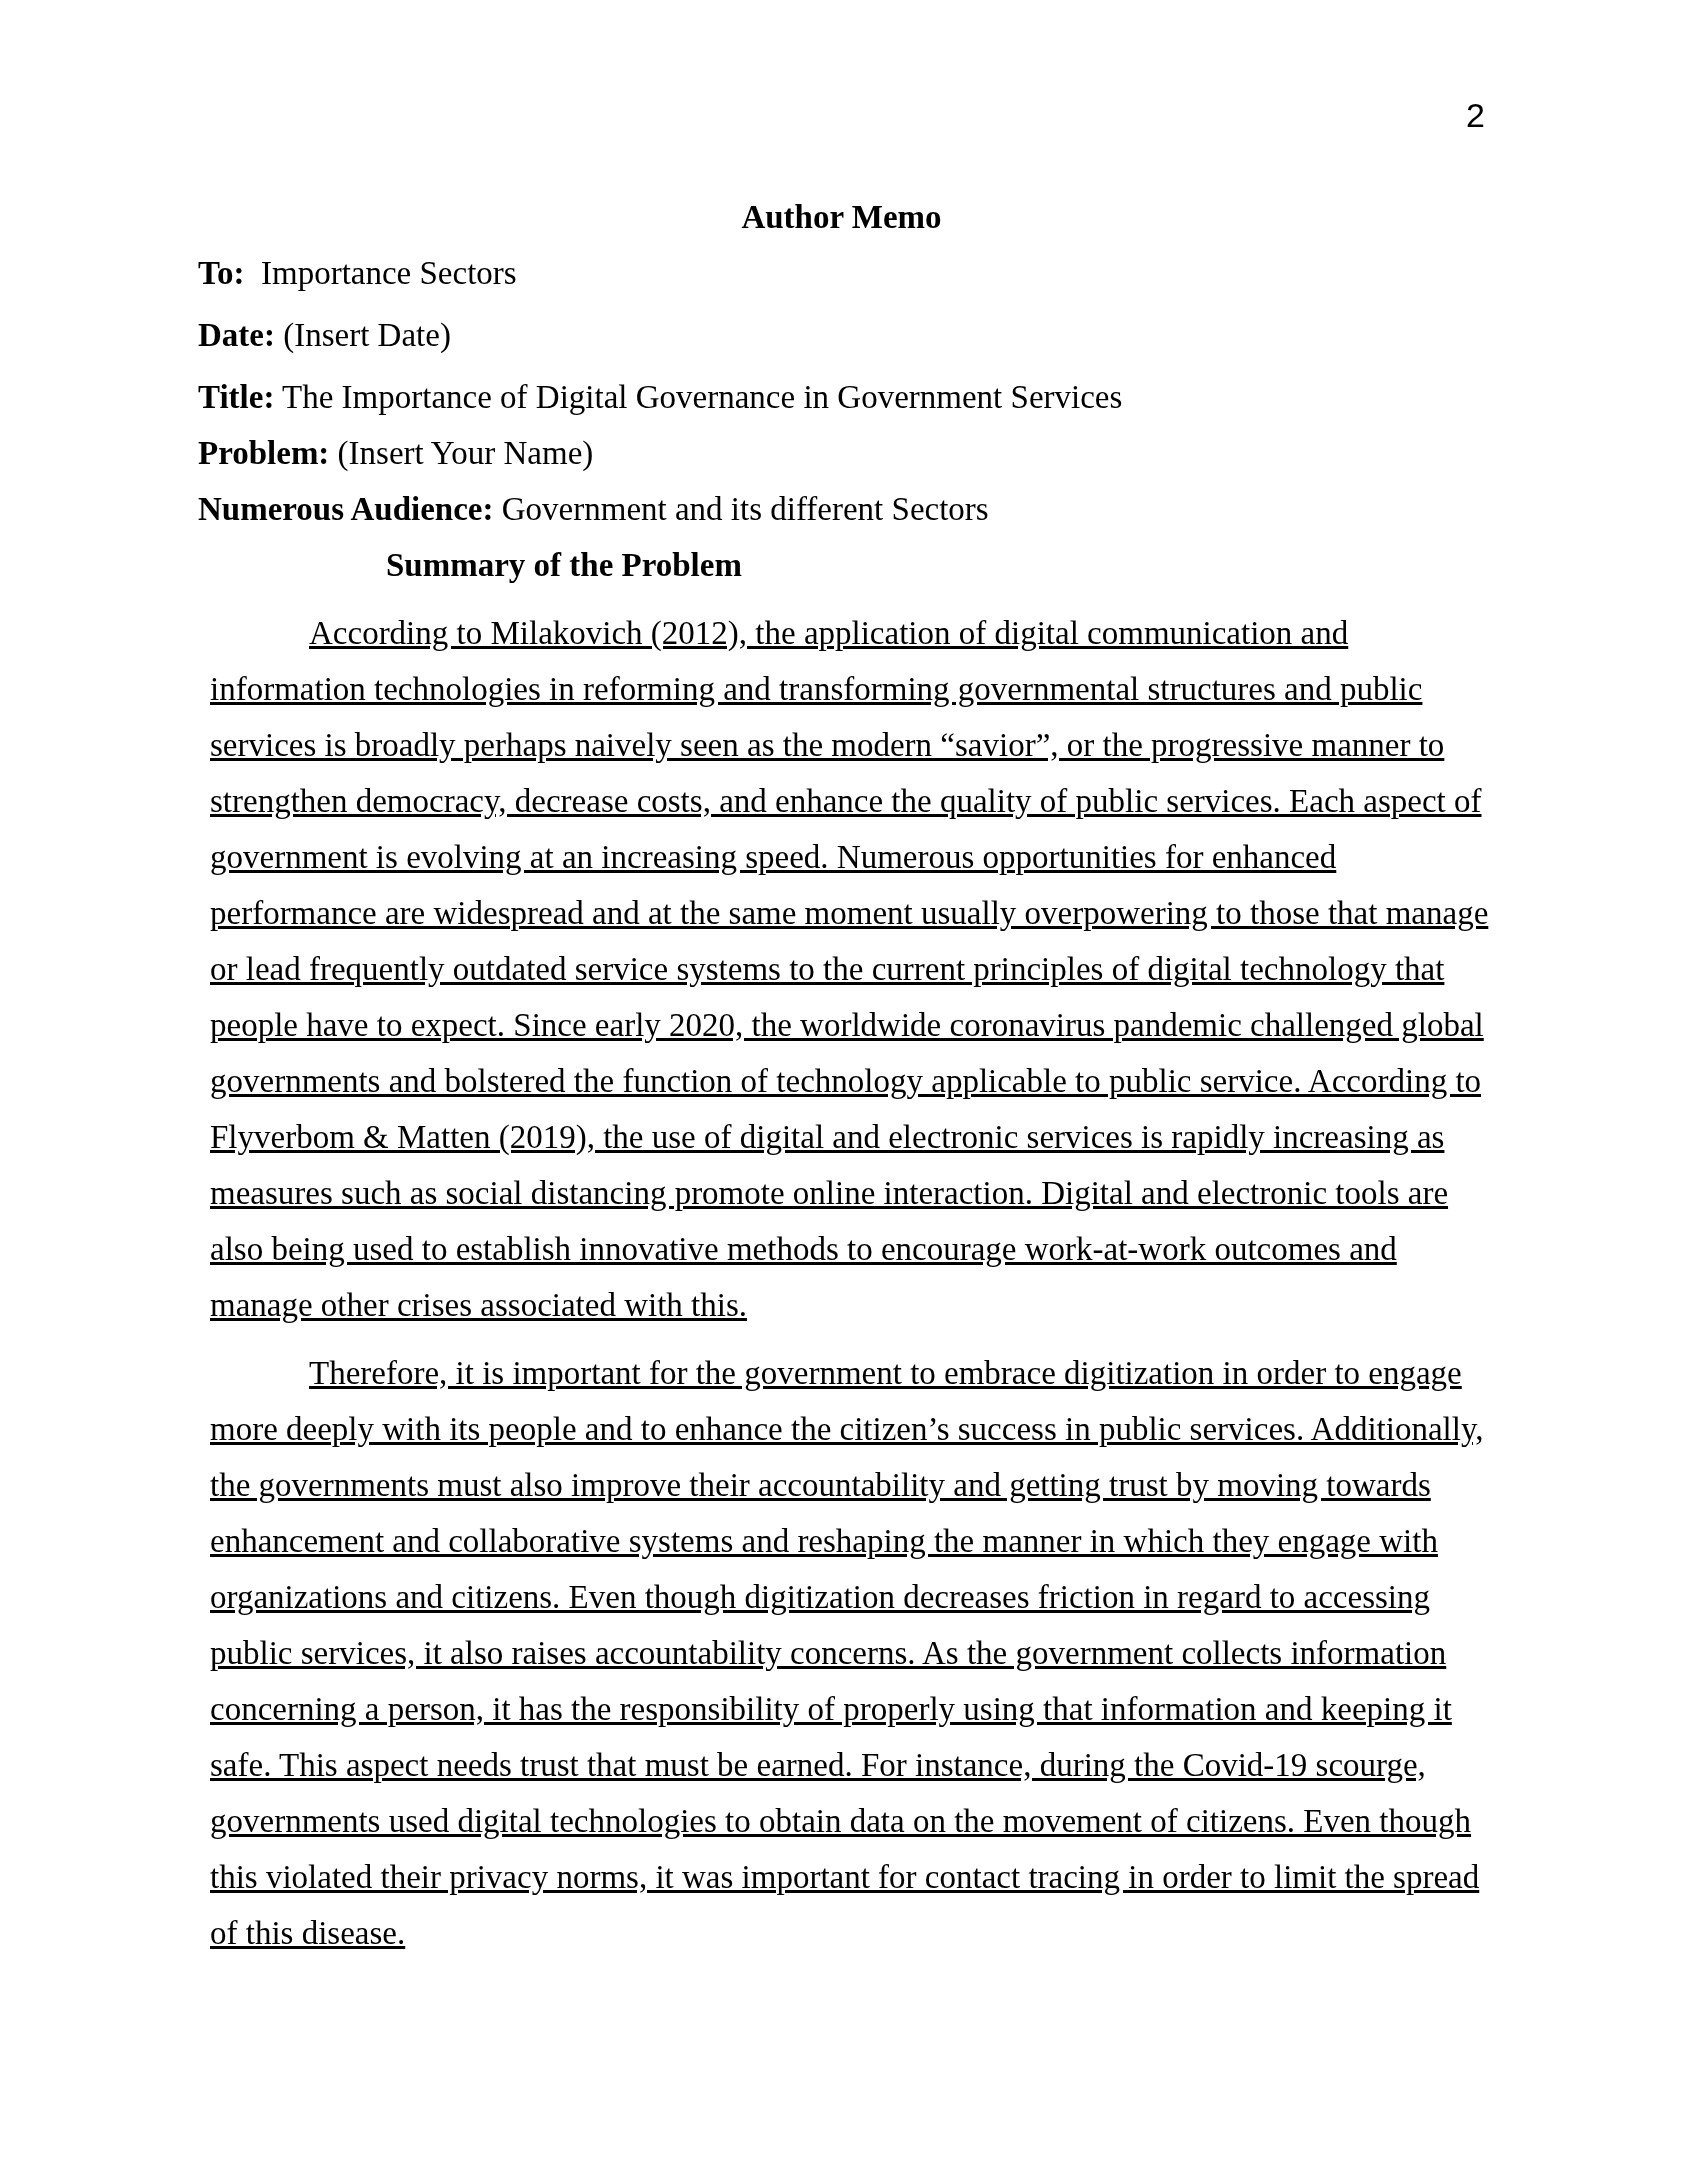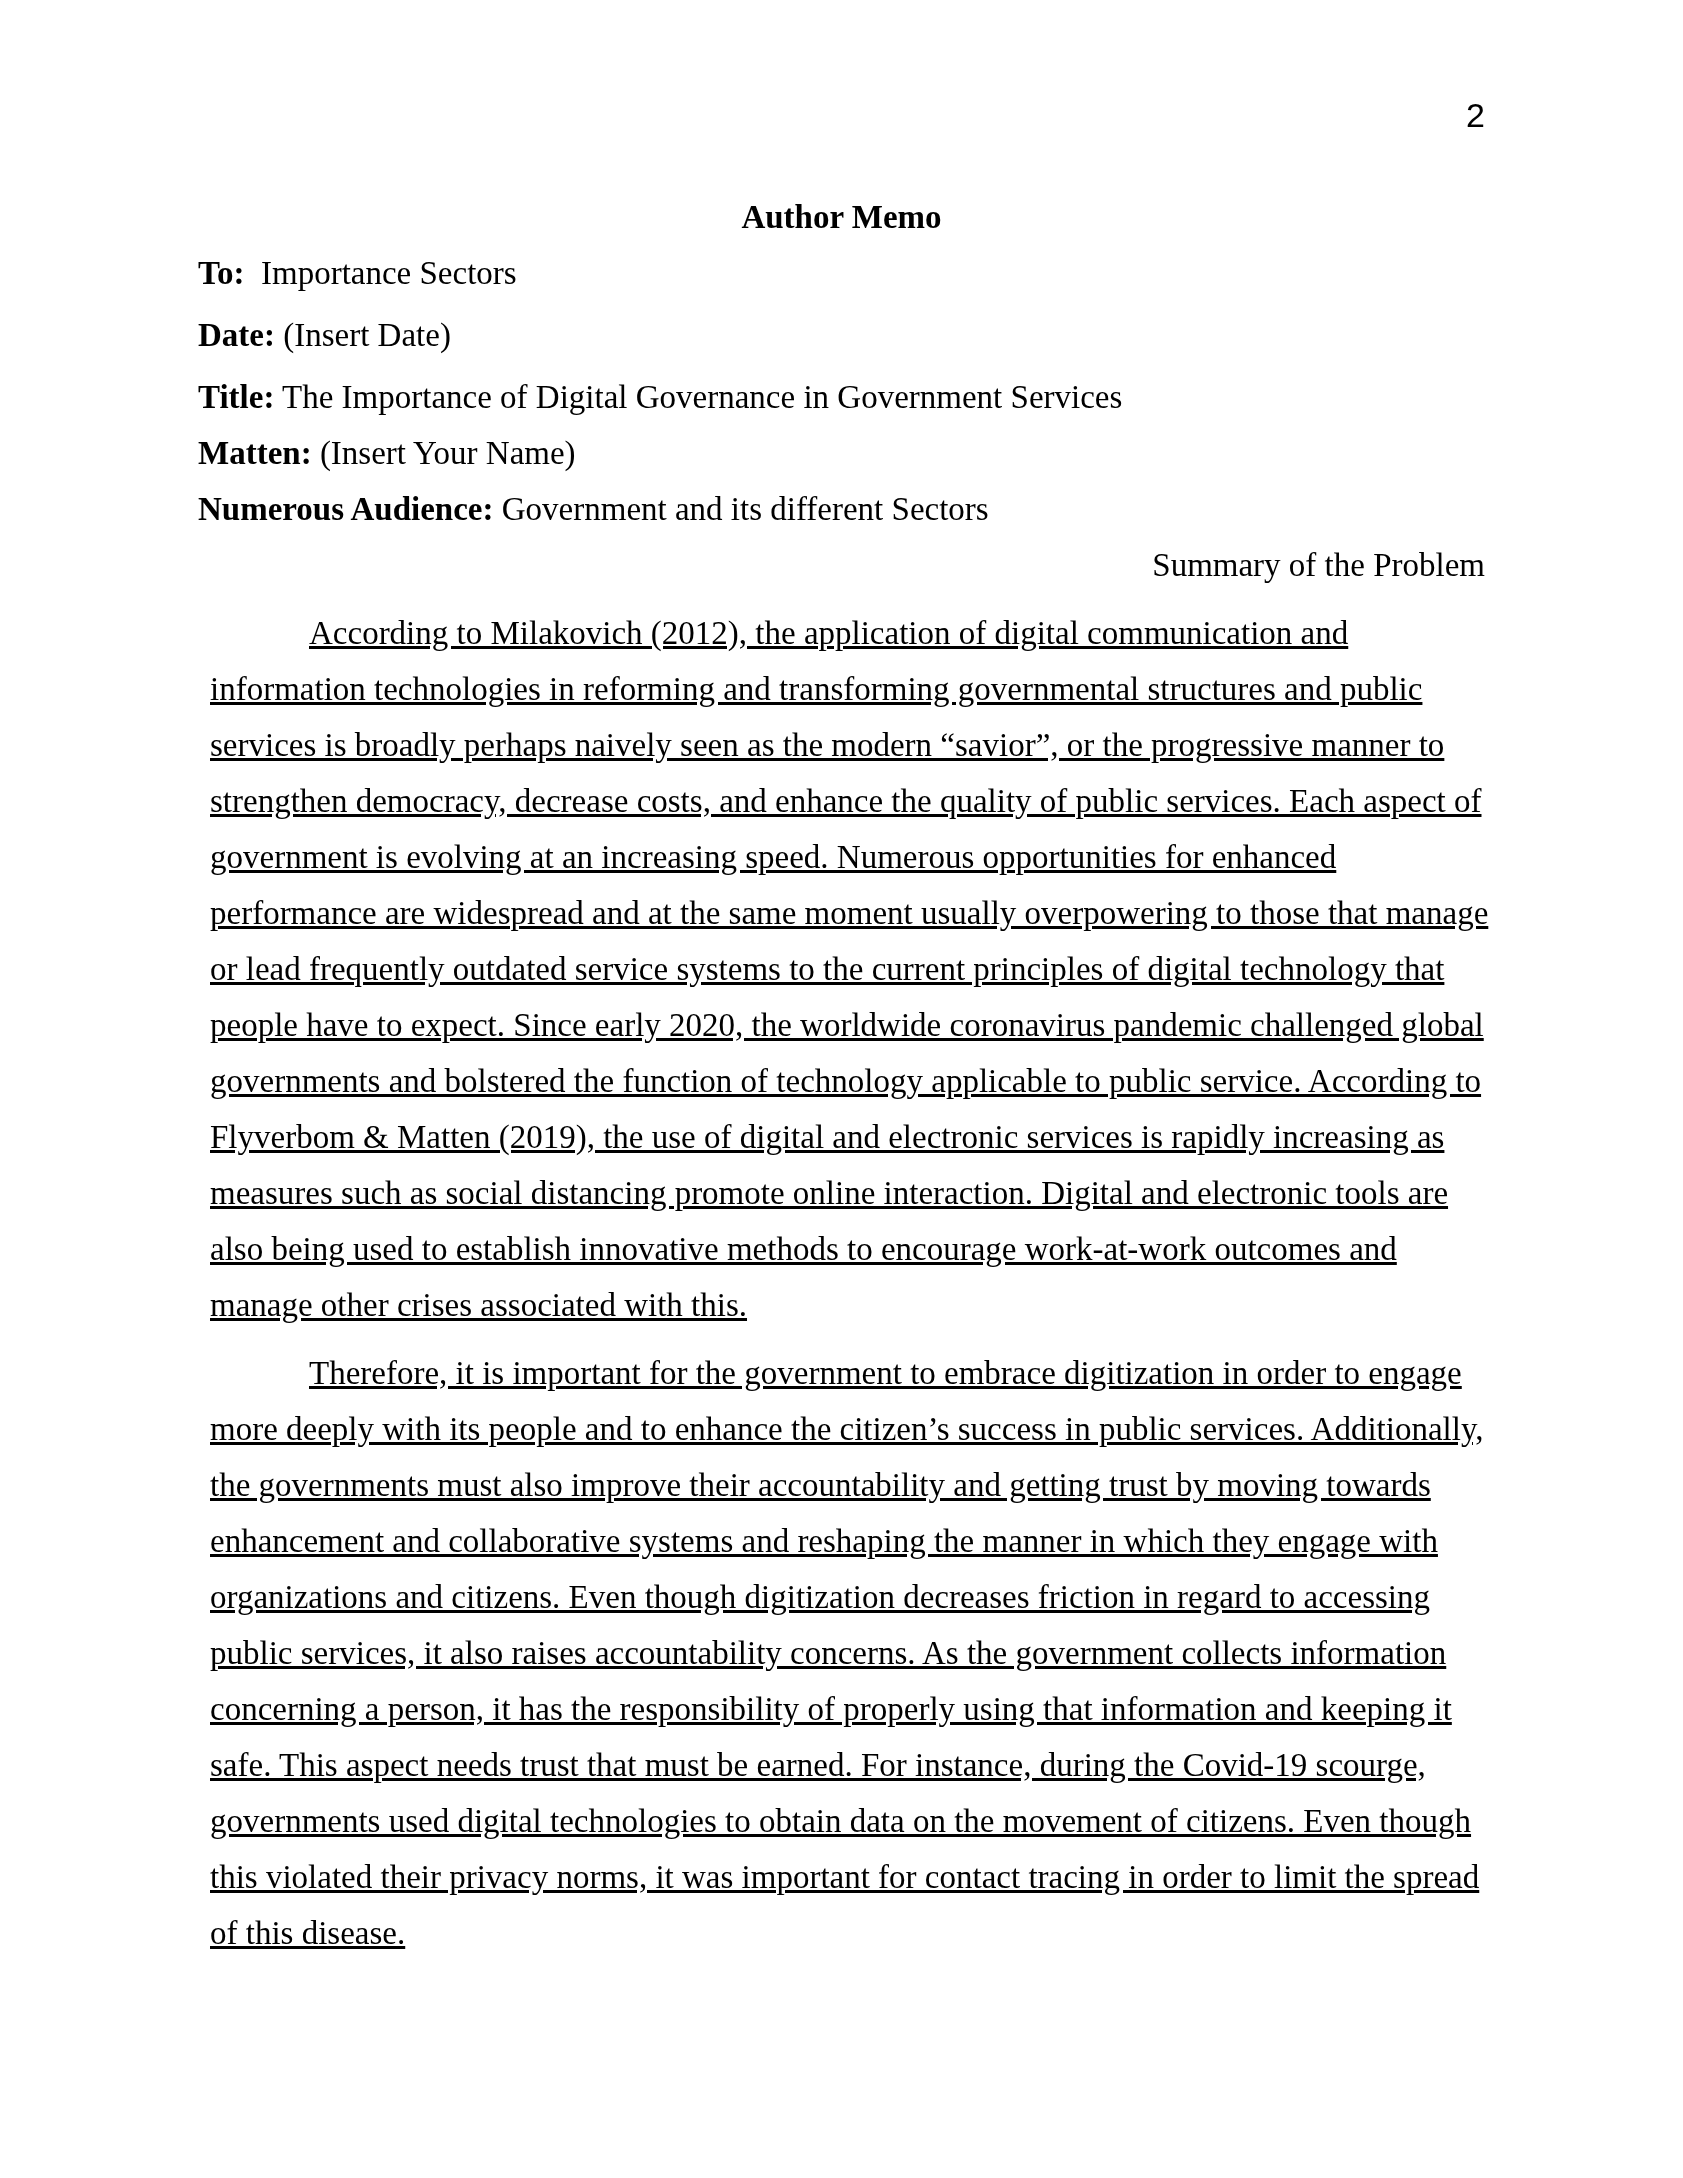--- a/index.html
+++ b/index.html
@@ -50,22 +50,22 @@
     margin-top: 6px;
   }
   .field-label {
     font-weight: bold;
     margin-top: 27px;
   }
   .field-value {
     white-space: pre-wrap;
   }
   .section-heading {
-    font-weight: normal;
-    text-align: right;
+    font-weight: bold;
+    text-align: left;
     width: 1287px;
     
     padding-left: 188px;
     box-sizing: content-box;
     width: 1099px;
   }
   .body-text {
     margin-top: 2px;
   }
   .para {
@@ -94,21 +94,21 @@
 
     <div class="line field field-gap">
       <span class="field-label">Date:</span><span class="field-value"> (Insert Date)</span>
     </div>
 
     <div class="line field field-gap">
       <span class="field-label">Title:</span><span class="field-value"> The Importance of Digital Governance in Government Services</span>
     </div>
 
     <div class="line field">
-      <span class="field-label">Matten:</span><span class="field-value"> (Insert Your Name)</span>
+      <span class="field-label">Problem:</span><span class="field-value"> (Insert Your Name)</span>
     </div>
 
     <div class="line field">
       <span class="field-label">Numerous Audience:</span><span class="field-value"> Government and its different Sectors</span>
     </div>
 
     <div class="line section-heading">Summary of the Problem</div>
 
     <div class="body-text">
       <p class="para">According to Milakovich (2012), the application of digital communication and

